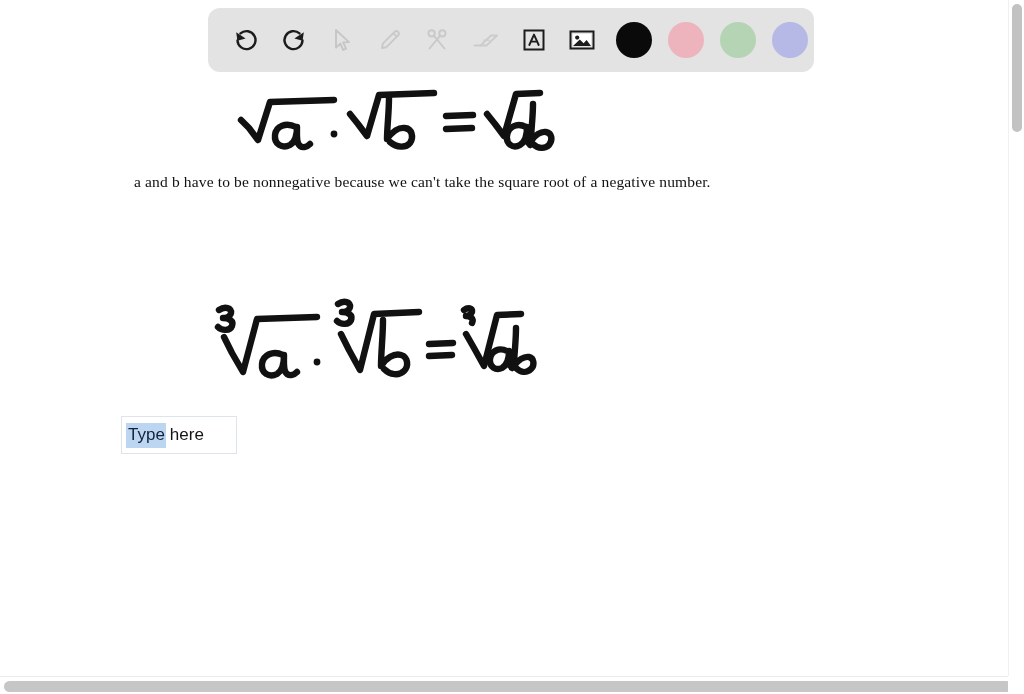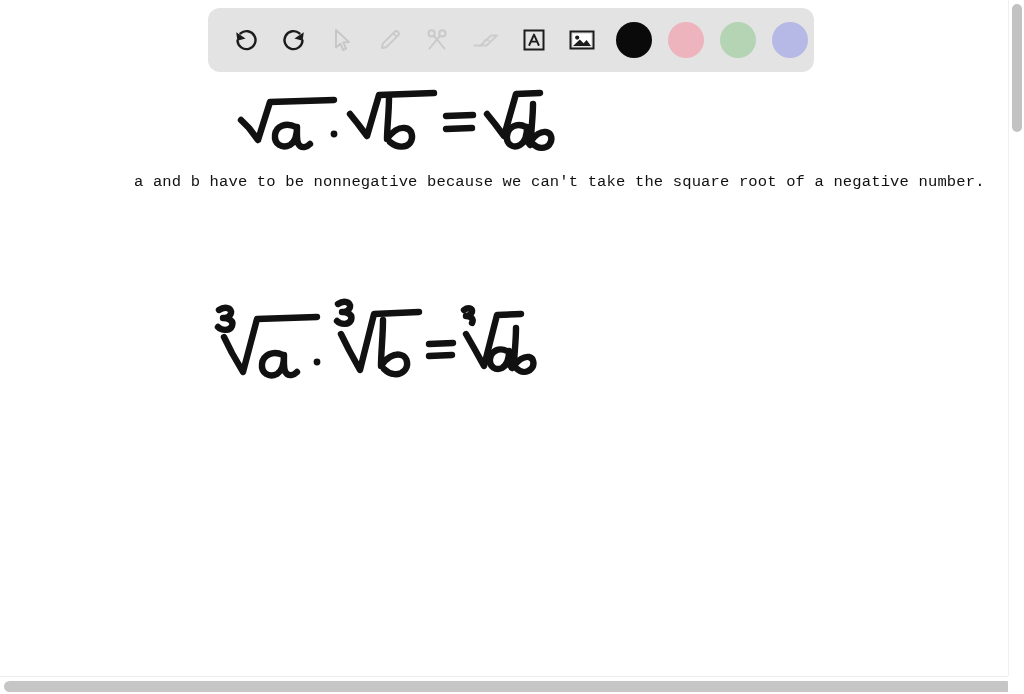--- a/index.html
+++ b/index.html
@@ -87,21 +87,21 @@
   .ink svg { display: block; overflow: visible; }
 
   #eq-sqrt { left: 222px; top: 86px; }
   #eq-cbrt { left: 205px; top: 298px; }
 
   
   .note-text {
     position: absolute;
     left: 134px;
     top: 172px;
-    font-family: Liberation Mono, monospace;
+    font-family: Liberation Serif, serif;
     font-size: 15.5px;
     line-height: 20px;
     color: #111111;
     white-space: nowrap;
     letter-spacing: 0.15px;
   }
 
   
   .textbox {
     position: absolute;
@@ -325,20 +325,24 @@
 
           <path d="M261 36 L269 50 L279 68 L292 17 L316 16"></path>
 
           <path d="M302 53 C294 49 286 53 285 61 C284 69 291 73 297 70 C302 67 304 60 304 53 C304 61 303 67 307 70"></path>
 
           <path d="M311 30 C311 44 309 58 309 68 C313 62 319 58 324 59 C329 60 330 67 326 71 C322 75 316 75 311 70"></path>
         </g>
       </svg>
     </div>
 
+    <div class="textbox">
+      <span class="sel">Type</span>
+      <span class="rest">here</span>
+    </div>
 
   </div>
 
   <div class="vscroll">
     <div class="thumb"></div>
   </div>
   <div class="hscroll">
     <div class="thumb"></div>
   </div>
   <div class="corner"></div>

